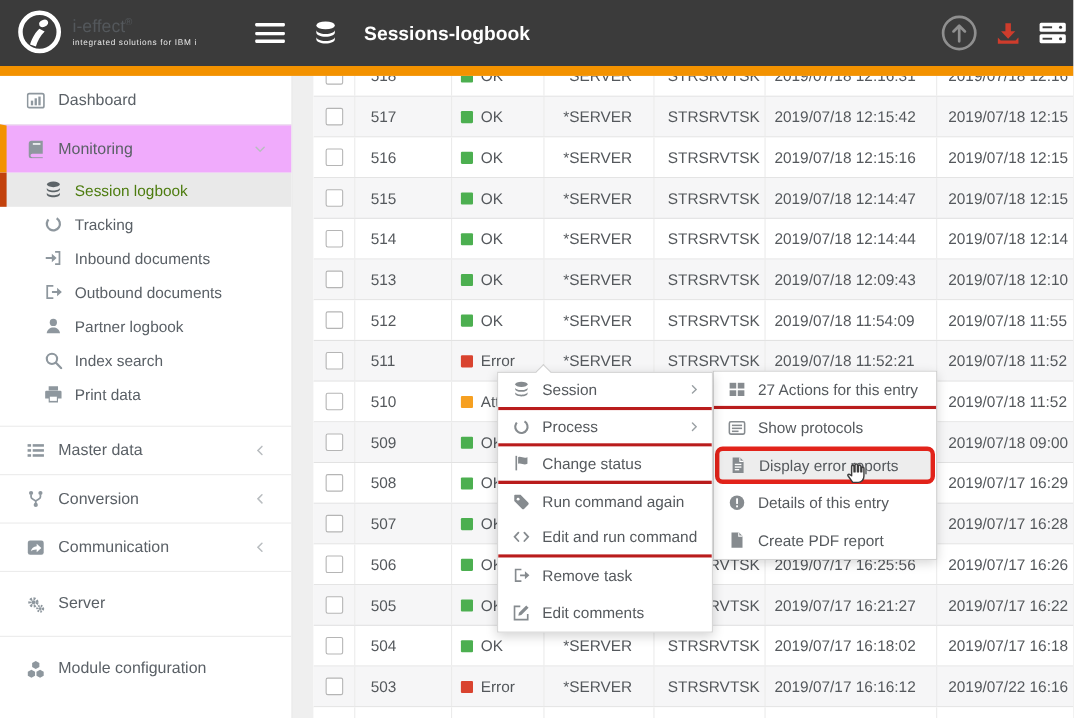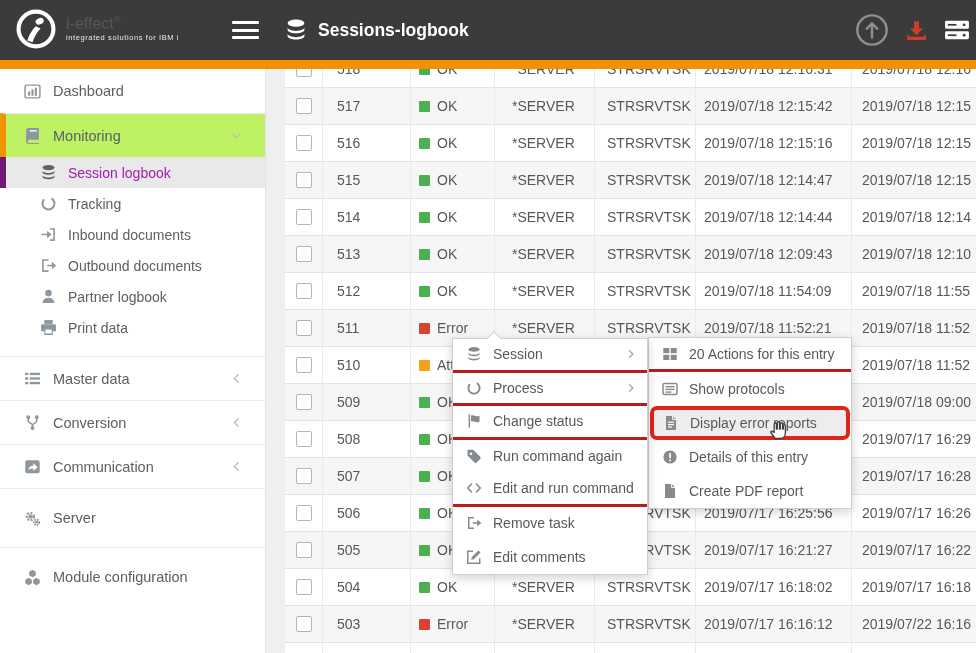--- a/index.html
+++ b/index.html
@@ -11,40 +11,40 @@
   svg.ic { display:inline-block; vertical-align:middle; }
 
   
   .topbar { position:absolute; left:0; top:0; width:976px; height:60px; background:#3b3b3b; z-index:50; }
   .brand { position:absolute; left:14px; top:7px; display:flex; align-items:center; gap:8px; }
   .brand-text { display:flex; flex-direction:column; line-height:1; }
   .brand-reg { font-size:9px; vertical-align:super; }
   .brand-tag { color:#e8e8e8; font-size:7.5px; letter-spacing:.6px; margin-top:2px; }
   .hamburger { position:absolute; left:232px; top:21px; width:27px; height:18px; display:flex; flex-direction:column; justify-content:space-between; cursor:pointer; }
   .hamburger span { display:block; height:3px; background:#fff; border-radius:1px; }
-  .page-head { position:absolute; left:284px; top:0; height:60px; display:flex; align-items:center; gap:10px;text-align:center; }
+  .page-head { position:absolute; left:284px; top:0; height:60px; display:flex; align-items:center; gap:23px;text-align:center; }
   .page-title { color:#fff; font-weight:bold; font-size:17.5px; }
   .top-actions { position:absolute; right:6px; top:0; height:60px; display:flex; align-items:center; gap:15px; }
 
   
   .orange-bar { position:absolute; left:0; top:60px; width:976px; height:9px; background:#f39200; z-index:40; }
 
   
   .sidebar { position:absolute; left:0; top:69px; width:266px; height:584px; background:#fff; border-right:1px solid #e3e3e3; z-index:5; overflow:hidden; }
   .nav-item { position:relative; display:flex; align-items:center; cursor:pointer; color:#5a6066; font-size:14.5px; }
   .nav-item .ic { color:#8e979e; flex:0 0 auto; }
   .nav-item .lbl { margin-left:12px; white-space:nowrap; }
   .nav-item.top { height:44px; padding-left:24px; }
   .nav-item.tall { height:59px; }
   .nav-item.group { border-top:1px solid #ececec; }
   .nav-item.sub { height:31px; padding-left:40px; font-size:14px; }
   .nav-item.sub .lbl { margin-left:11px; }
   .nav-item.last-sub { margin-bottom:13px; }
-  .nav-item.active-parent { background:#bef264; border-left:6px solid #f39200; padding-left:18px; }
-  .nav-item.active { background:#e9e9e9; border-left:6px solid #701a75; padding-left:34px; color:#a21caf; }
+  .nav-item.active-parent { background:#f0abfc; border-left:6px solid #f39200; padding-left:18px; }
+  .nav-item.active { background:#e9e9e9; border-left:6px solid #c2410c; padding-left:34px; color:#4d7c0f; }
   .nav-item.active .ic { color:#5d6468; }
   .nav-item .chev { position:absolute; right:22px; color:#b9bdc0; }
 
   
   .table-wrap { position:absolute; left:285px; top:69px; width:691px; height:584px; background:#fff; overflow:hidden; z-index:1; }
   .t-row { display:flex; height:37px; border-bottom:1px solid #e2e2e2; background:#fff;justify-content:center; }
   .t-row:first-child { margin-top:-18px; }
   .t-row:nth-child(even) { background:#f6f6f7; }
   .cell { display:flex; align-items:center; border-right:1px solid #ebebeb; height:100%; overflow:hidden; white-space:nowrap; font-size:14px; color:#54585c; }
   .c-cb   { width:38px;  }
@@ -302,20 +302,27 @@
       </div>
 
       <div class="nav-item sub">
         <svg class="ic" width="17" height="17" viewBox="0 0 16 16">
           <use href="#i-user"></use>
         </svg>
         <span class="lbl">Partner logbook</span>
 
       </div>
 
+      <div class="nav-item sub">
+        <svg class="ic" width="17" height="17" viewBox="0 0 16 16">
+          <use href="#i-search"></use>
+        </svg>
+        <span class="lbl">Index search</span>
+
+      </div>
 
       <div class="nav-item sub last-sub">
         <svg class="ic" width="17" height="17" viewBox="0 0 16 16">
           <use href="#i-print"></use>
         </svg>
         <span class="lbl">Print data</span>
 
       </div>
 
       <div class="nav-item top group">
@@ -687,21 +694,21 @@
       </div>
 
   </div>
 
   <div class="menu sub-menu">
 
       <div class="m-item sep">
         <svg class="ic" width="16" height="16" viewBox="0 0 16 16">
           <use href="#i-grid"></use>
         </svg>
-        <span class="lbl">20 Actions for this entry</span>
+        <span class="lbl">27 Actions for this entry</span>
       </div>
 
       <div class="m-item">
         <svg class="ic" width="16" height="16" viewBox="0 0 16 16">
           <use href="#i-listalt"></use>
         </svg>
         <span class="lbl">Show protocols</span>
       </div>
 
       <div class="m-item highlight">

